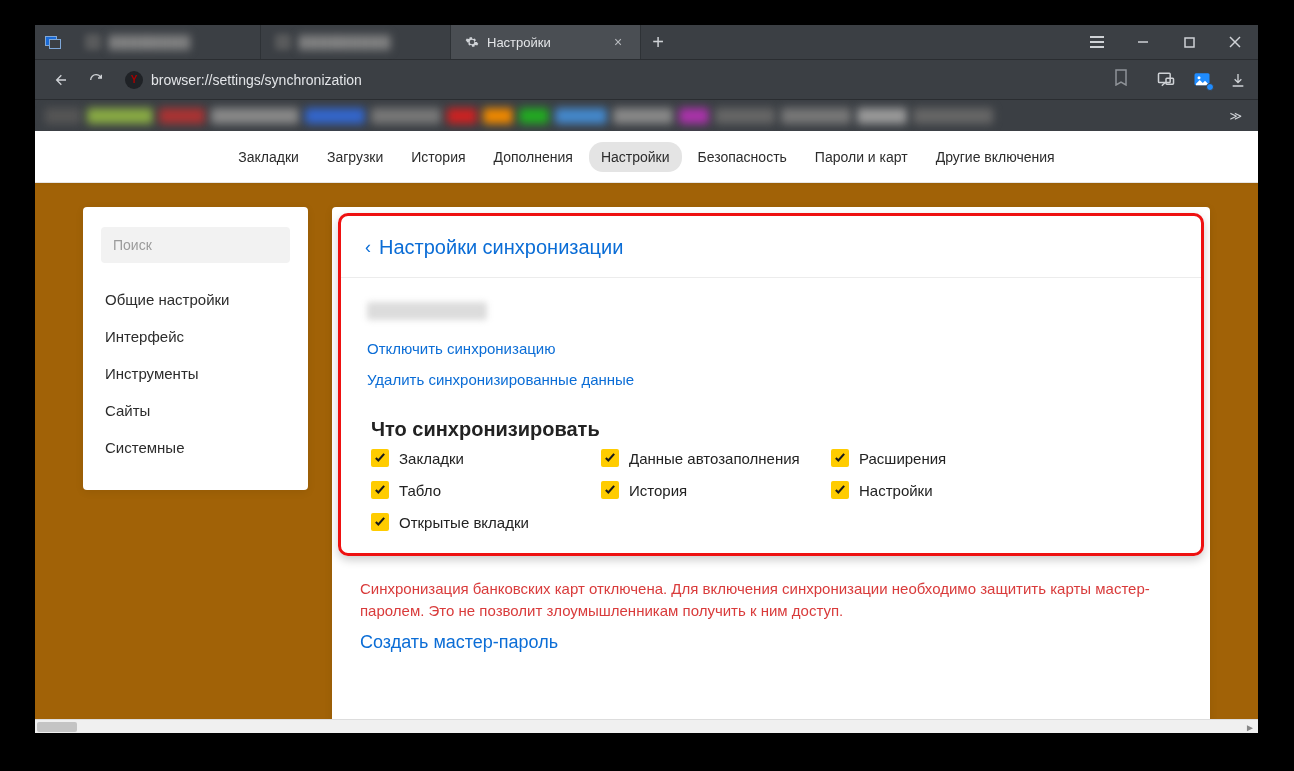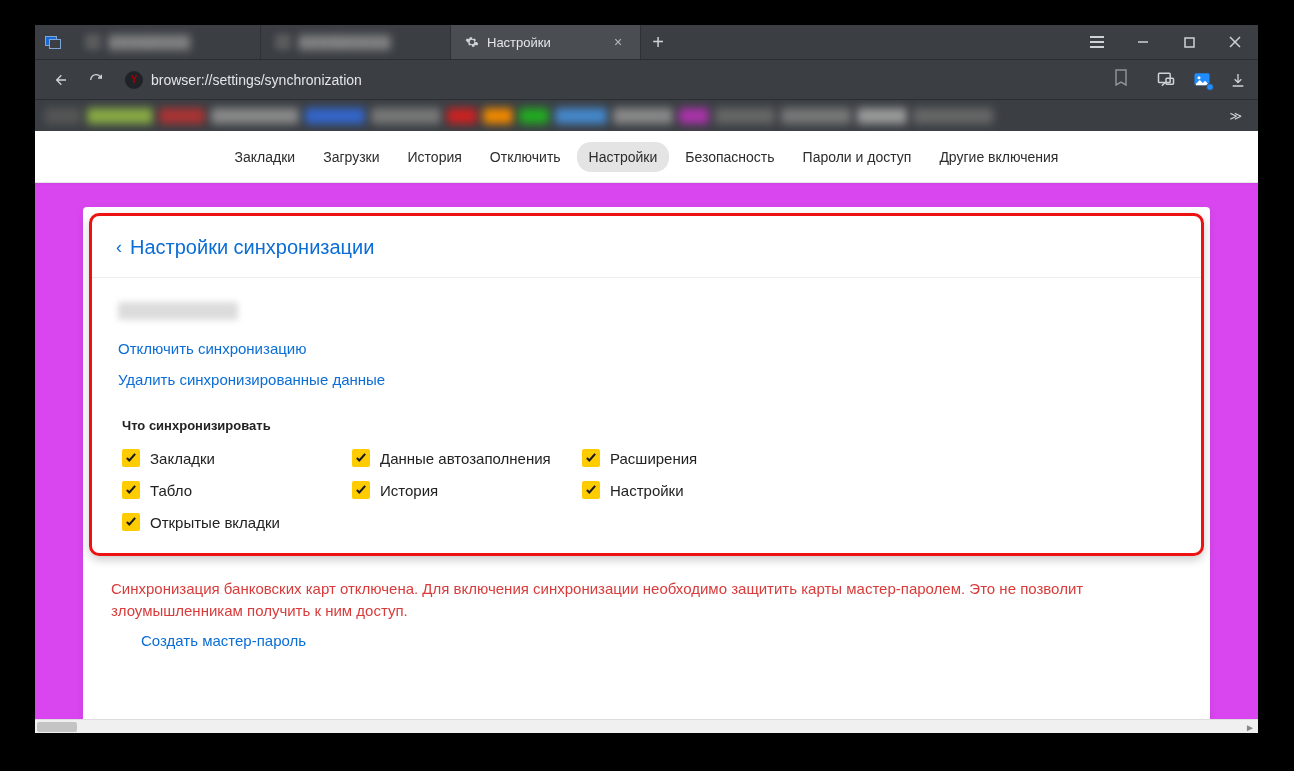--- a/index.html
+++ b/index.html
@@ -44,21 +44,21 @@
   .badge-blue { width:8px; height:8px; background:#1f8cff; border-radius:50%; position:absolute; bottom:-1px; right:-2px; border:1px solid #3b3f44; }
   .ri.rel { position:relative; }
 
   
   .bookbar { height: 32px; background: #3b3f44; border-top:1px solid #2a2d31; display:flex; align-items:center; padding:0 10px; gap:6px; overflow:hidden; }
   .bchip { height:16px; border-radius:2px; }
   .bchip.blur { filter: blur(4px); }
   .more-chev { margin-left:auto; color:#cfd2d6; font-size:12px; padding:0 6px; cursor:pointer; }
 
   
-  .content { flex:1; background:#d946ef; overflow:auto; position:relative; }
+  .content { flex:1; background:#a16207; overflow:auto; position:relative; }
   .topmenu { height:52px; display:flex; align-items:center; justify-content:center; gap:4px; background:#fff; border-bottom:1px solid #e6e6e6; box-shadow: 0 1px 3px rgba(0,0,0,.06); }
   .topmenu .tm { padding:7px 12px; font-size:14px; color:#2c2c2c; border-radius:14px; cursor:pointer; }
   .topmenu .tm.active { background:#e4e4e4; }
 
   .cols { display:flex; gap:24px; padding: 24px 48px; align-items:flex-start; }
 
   .sidebar { width: 225px; background:#fff; border-radius:4px; padding: 10px 0 24px 0; box-shadow: 0 2px 8px rgba(0,0,0,.08); }
   .search-row { padding: 10px 18px 18px; }
   .search-row input { width:100%; border:none; background:#f2f2f2; padding:10px 12px; border-radius:4px; font-size:14px; color:#333; }
   .search-row input::placeholder { color:#9b9b9b; }
@@ -71,30 +71,30 @@
   .panel-head { display:flex; align-items:center; gap:8px; padding:20px 24px 18px; border-bottom:1px solid #ececec; }
   .panel-head .back-chev { color:#0b6dd6; font-size:18px; cursor:pointer; }
   .panel-head .ph-title { color:#0b6dd6; font-size:20px; }
 
   .acct { padding: 24px 26px 0; }
   .acct .acct-name { width:120px; height:18px; background:#dcdcdc; filter: blur(3px); border-radius:2px; }
   .acct .link { color:#0b6dd6; font-size:15px; margin-top:20px; cursor:pointer; }
   .acct .link + .link { margin-top:14px; }
 
   .sync-section { padding: 30px 30px 0; }
-  .sync-section h3 { font-size:13px; color:#222; margin-bottom:16px; }
+  .sync-section h3 { font-size:20px; color:#222; margin-bottom:8px; }
   .check-grid { display:grid; grid-template-columns: 230px 230px 1fr; row-gap:14px; }
   .chk { display:flex; align-items:center; gap:10px; font-size:15px; color:#222; }
   .chk .box { width:18px; height:18px; background:#ffcc00; border-radius:2px; display:flex; align-items:center; justify-content:center; cursor:pointer; }
   .chk .box svg { width:12px; height:10px; stroke:#1a1a1a; stroke-width:2.5; fill:none; }
   .chk .lbl { cursor:pointer; }
 
   .warning-block { padding: 16px 28px 0; }
   .warning-block .warn { color:#d93b3b; font-size:15px; line-height:1.45; }
-  .warning-block .wlink { color:#0b6dd6; font-size:15px; margin-top:10px; cursor:pointer; display:inline-block;margin-left:30px; }
+  .warning-block .wlink { color:#0b6dd6; font-size:18px; margin-top:10px; cursor:pointer; display:inline-block; }
 
   
   .hscroll { position:absolute; bottom:0; left:0; right:0; height:14px; background:#f0f0f0; border-top:1px solid #ddd; }
   .hscroll .thumb { position:absolute; left:2px; top:2px; height:10px; width:40px; background:#c4c4c4; border-radius:2px; }
   .hscroll .arrow { position:absolute; top:0; width:16px; height:14px; display:flex; align-items:center; justify-content:center; color:#888; font-size:10px; }
   .hscroll .arrow.l { left:0; }
   .hscroll .arrow.r { right:0; }
 </style>
 </head>
 <body>
@@ -212,28 +212,39 @@
     <span class="more-chev">≫</span>
   </div>
 
   <div class="content">
 
     <div class="topmenu">
 
     <div class="tm">Закладки</div>
         <div class="tm">Загрузки</div>
         <div class="tm">История</div>
-        <div class="tm">Отключить</div>
+        <div class="tm">Дополнения</div>
         <div class="tm active">Настройки</div>
         <div class="tm">Безопасность</div>
-        <div class="tm">Пароли и доступ</div>
+        <div class="tm">Пароли и карт</div>
         <div class="tm">Другие включения</div>
       </div>
 
     <div class="cols">
+      <div class="sidebar">
+        <div class="search-row">
+          <input type="text" placeholder="Поиск" style="">
+        </div>
+
+      <div class="side-item">Общие настройки</div>
+          <div class="side-item">Интерфейс</div>
+          <div class="side-item">Инструменты</div>
+          <div class="side-item">Сайты</div>
+          <div class="side-item">Системные</div>
+        </div>
 
       <div class="mainpanel">
         <div class="highlight-box">
           <div class="panel-head">
             <span class="back-chev">‹</span>
             <span class="ph-title">Настройки синхронизации</span>
           </div>
 
           <div class="acct">
             <div class="acct-name"></div>

